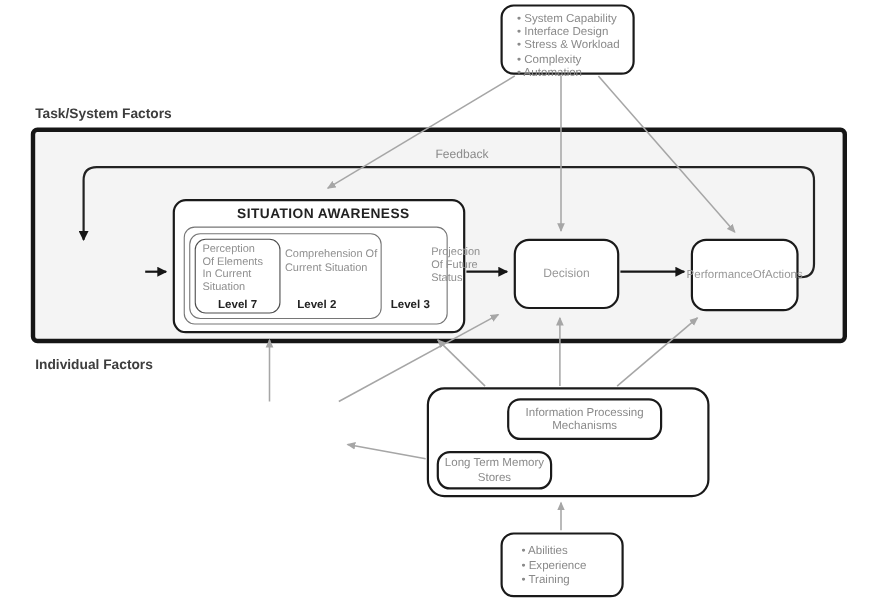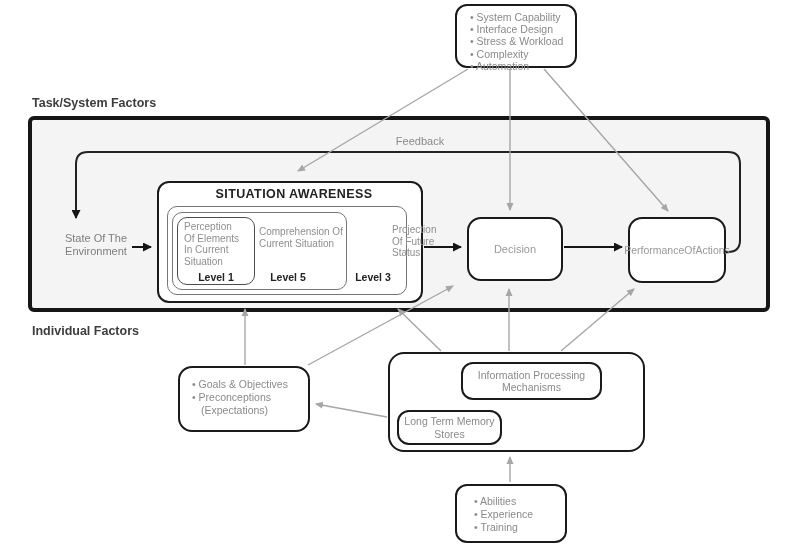--- a/index.html
+++ b/index.html
@@ -67,52 +67,47 @@
     <div class="bi">Stress &amp; Workload</div>
     <div class="bi">Complexity</div>
     <div class="bi">Automation</div>
   </div>
 
   <div class="abs seclabel" style="left:32px;top:96px;">Task/System Factors</div>
   <div class="abs seclabel" style="left:32px;top:324px;">Individual Factors</div>
 
   <div class="abs" style="left:388px;top:135px;width:64px;text-align:center;font-size:11px;color:#8a8a8a;z-index:3;">Feedback</div>
 
-  <div class="abs" style="left:57px;top:232px;width:78px;text-align:center;font-size:11px;line-height:13px;color:#7d7d7d;z-index:3;">State Of The Environment</div>
 
   <div class="abs node" style="left:157px;top:181px;width:266px;height:122px;border-width:2.5px;border-radius:12px;"></div>
   <div class="abs" style="left:157px;top:187px;width:274px;text-align:center;font-size:12.5px;font-weight:bold;color:#222;letter-spacing:0.4px;z-index:4;">SITUATION AWARENESS</div>
 
   <div class="abs thinbox" style="left:167px;top:206px;width:240px;height:89px;"></div>
   <div class="abs thinbox" style="left:172px;top:212px;width:175px;height:78px;"></div>
   <div class="abs thinbox" style="left:177px;top:217px;width:78px;height:68px;border:1.5px solid #4d4d4d;"></div>
 
   <div class="abs small" style="left:184px;top:221px;width:58px;z-index:5;">Perception Of Elements In Current Situation</div>
-  <div class="abs lvl" style="left:177px;top:271px;width:78px;z-index:5;">Level 1</div>
+  <div class="abs lvl" style="left:177px;top:271px;width:78px;z-index:5;">Level 7</div>
 
   <div class="abs small" style="left:259px;top:226px;width:86px;z-index:5;">Comprehension Of Current Situation</div>
-  <div class="abs lvl" style="left:252px;top:271px;width:72px;z-index:5;">Level 5</div>
+  <div class="abs lvl" style="left:252px;top:271px;width:72px;z-index:5;">Level 2</div>
 
   <div class="abs small" style="left:352px;top:224px;width:54px;z-index:5;margin-left:40px;">Projection Of Future Status</div>
   <div class="abs lvl" style="left:338px;top:271px;width:70px;z-index:5;">Level 3</div>
 
   <div class="abs node ctr" style="left:467px;top:217px;width:96px;height:64px;font-size:11px;color:#999;">
     <span>Decision</span>
   </div>
 
   <div class="abs node ctr" style="left:628px;top:217px;width:98px;height:66px;flex-direction:row;font-size:10.5px;line-height:12.8px;color:#999;">
     <div>Performance</div>
     <div>Of</div>
     <div>Actions</div>
   </div>
 
-  <div class="abs node bullets" style="left:178px;top:366px;width:132px;height:66px;line-height:13.2px;padding:10px 6px 0 12px;">
-    <div class="bi">Goals &amp; Objectives</div>
-    <div class="bi">Preconceptions (Expectations)</div>
-  </div>
 
   <div class="abs node" style="left:388px;top:352px;width:257px;height:100px;border-radius:16px;"></div>
   <div class="abs node ctr" style="left:461px;top:362px;width:141px;height:38px;border-radius:12px;font-size:10.5px;line-height:12.2px;color:#8a8a8a;padding:0 10px;z-index:4;">
     <span>Information Processing Mechanisms</span>
   </div>
   <div class="abs node ctr" style="left:397px;top:410px;width:105px;height:35px;border-radius:12px;font-size:10.5px;line-height:12.2px;color:#8a8a8a;padding:0 4px;z-index:4;">
     <span>Long Term Memory Stores</span>
   </div>
 
   <div class="abs node bullets" style="left:455px;top:484px;width:112px;height:59px;border-radius:12px;line-height:13.2px;padding:9px 4px 0 17px;">

